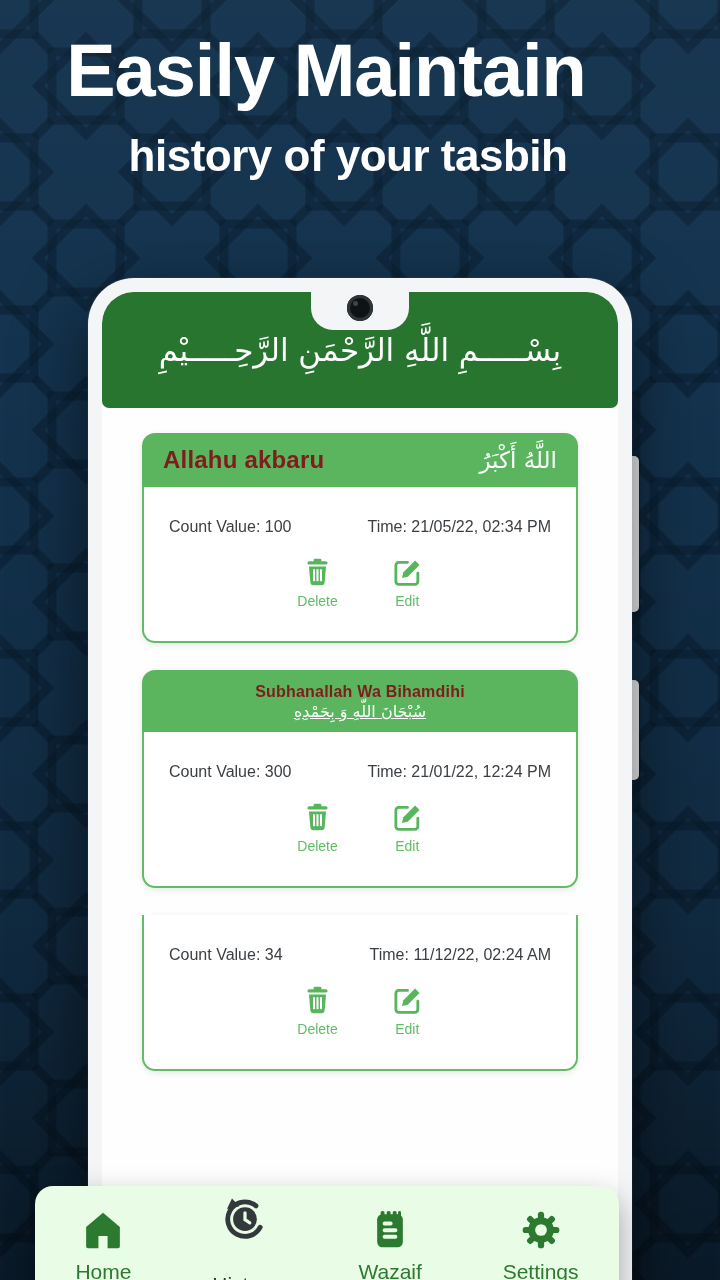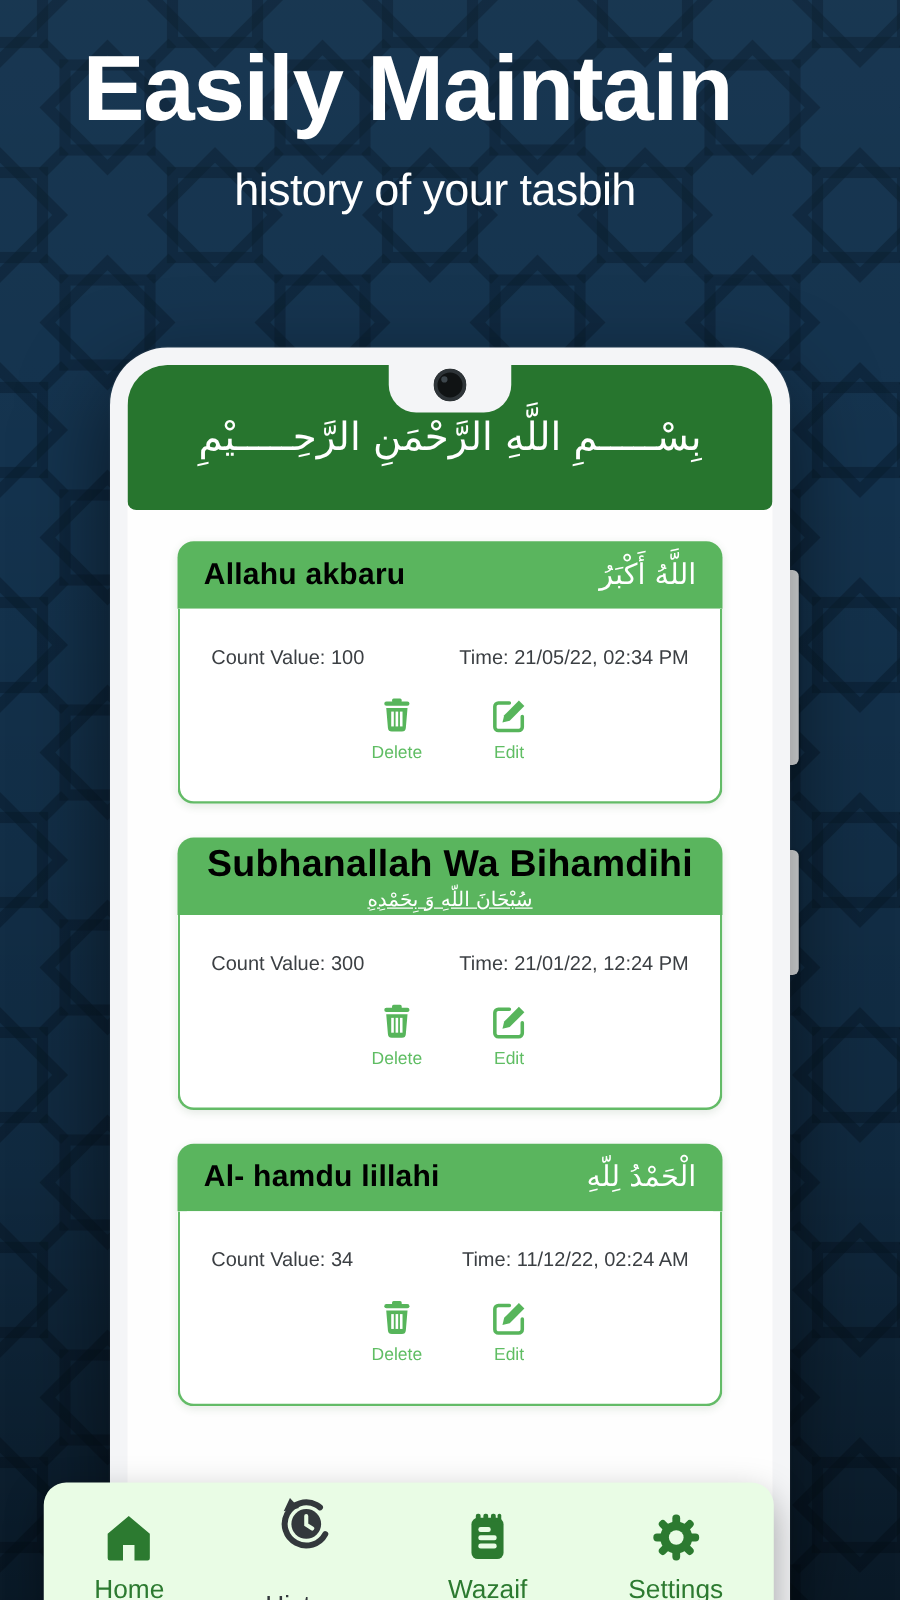--- a/index.html
+++ b/index.html
@@ -6,21 +6,21 @@
   .stage{position:relative;width:720px;height:1280px;overflow:hidden;
          font-family:"Liberation Sans",sans-serif;
          box-shadow:inset 0 0 140px rgba(0,0,0,.35);}
   .bg{position:absolute;inset:0;z-index:0;}
   .shade{position:absolute;inset:0;z-index:1;pointer-events:none;
          background:linear-gradient(180deg,rgba(255,255,255,.02) 0%,rgba(0,0,0,0) 30%,rgba(0,0,0,.18) 72%,rgba(0,0,0,.5) 100%);}
 
   
   .hero{position:absolute;top:0;left:0;width:652px;z-index:2;text-align:center;color:#fff;}
   .hero-title{margin:0;margin-top:32px;font-size:74px;line-height:1.05;font-weight:700;letter-spacing:-1px;}
-  .hero-sub{margin:0;margin-top:22px;font-size:36px;line-height:1.1;font-weight:400;letter-spacing:-.5px;padding-left:44px;}
+  .hero-sub{margin:0;margin-top:22px;font-size:44px;line-height:1.1;font-weight:700;letter-spacing:-.5px;padding-left:44px;}
 
   
   .phone{position:absolute;left:88px;top:278px;width:544px;height:1002px;z-index:2;
          background:#f4f5f7;border-radius:46px 46px 0 0;
          box-shadow:0 26px 70px rgba(0,0,0,.55),0 0 0 1px rgba(255,255,255,.05);}
   .side-btn{position:absolute;left:630px;width:9px;background:#edeff1;border-radius:0 5px 5px 0;z-index:2;
             box-shadow:1px 0 2px rgba(0,0,0,.25);}
   .side-btn.b1{top:456px;height:156px;}
   .side-btn.b2{top:680px;height:100px;}
   .screen{position:absolute;left:14px;right:14px;top:14px;bottom:0;background:#fefefe;
@@ -34,22 +34,22 @@
   .camera{position:absolute;top:3px;left:50%;margin-left:-13px;width:26px;height:26px;border-radius:50%;
           background:#101314;box-shadow:inset 0 0 0 3px #2e3438;}
   .camera::after{content:"";position:absolute;top:6px;left:6px;width:5px;height:5px;border-radius:50%;background:#3d464c;}
 
   
   .cards{padding:25px 40px 0 40px;}
   .card{margin-bottom:27px;border-radius:14px;box-shadow:0 2px 7px rgba(40,90,45,.12);}
   .card-head{background:#5ab55e;border-radius:13px 13px 0 0;height:54px;
              display:flex;flex-direction:row;align-items:center;justify-content:space-between;padding:0 21px;}
   .card-head.stacked{height:60px;flex-direction:column;justify-content:center;gap:1px;padding-top:2px;}
-  .card-title{font-size:24px;font-weight:700;color:#000000;letter-spacing:.2px;}
-  .card-head.stacked .card-title{font-size:30px;}
+  .card-title{font-size:24px;font-weight:700;color:#7f1d1d;letter-spacing:.2px;}
+  .card-head.stacked .card-title{font-size:16px;}
   .card-arabic{font-size:23px;color:#fff;font-family:"DejaVu Sans",sans-serif;}
   .card-head.stacked .card-arabic{font-size:16px;text-decoration:underline;}
   .card-body{background:#fff;border:2px solid #63bb67;border-top:none;border-radius:0 0 13px 13px;
              min-height:156px;box-sizing:border-box;padding:31px 25px 14px 25px;}
   .info-row{display:flex;justify-content:space-between;font-size:16px;font-weight:500;color:#3b3f43;gap:42px;}
   .actions{margin-top:21px;display:flex;justify-content:center;gap:54px;}
   .action{display:flex;flex-direction:column;align-items:center;gap:5px;background:none;border:none;padding:0;cursor:pointer;
           font-family:"Liberation Sans",sans-serif;}
   .action-label{font-size:14px;color:#5fbd63;}
 
@@ -179,24 +179,20 @@
                   <path d="M20 12.5V19a2.2 2.2 0 0 1-2.2 2.2H5.2A2.2 2.2 0 0 1 3 19V6.4a2.2 2.2 0 0 1 2.2-2.2h6.8" fill="none" stroke="#57b55b" stroke-width="2.2" stroke-linecap="round"></path>
                   <path d="M17.9 2.7l3.4 3.4L12.2 15.2l-4.5 1.1 1.1-4.5z" fill="#57b55b"></path>
                 </svg>
                 <span class="action-label">Edit</span>
               </button>
             </div>
           </div>
         </section>
 
         <section class="card">
-          <header class="card-head">
-            <span class="card-title">Al- hamdu lillahi</span>
-            <span class="card-arabic" dir="rtl">الْحَمْدُ لِلّهِ</span>
-          </header>
           <div class="card-body">
             <div class="info-row">
               <span><span>Count Value:</span> <span>34</span></span>
               <span><span>Time:</span> <span>11/12/22, 02:24 AM</span></span>
             </div>
             <div class="actions">
               <button class="action">
                 <svg class="a-icn" width="31" height="31" viewBox="0 0 24 24">
                   <g fill="#57b55b">
                     <rect x="9" y="1.4" width="6" height="2.6" rx="1"></rect>

